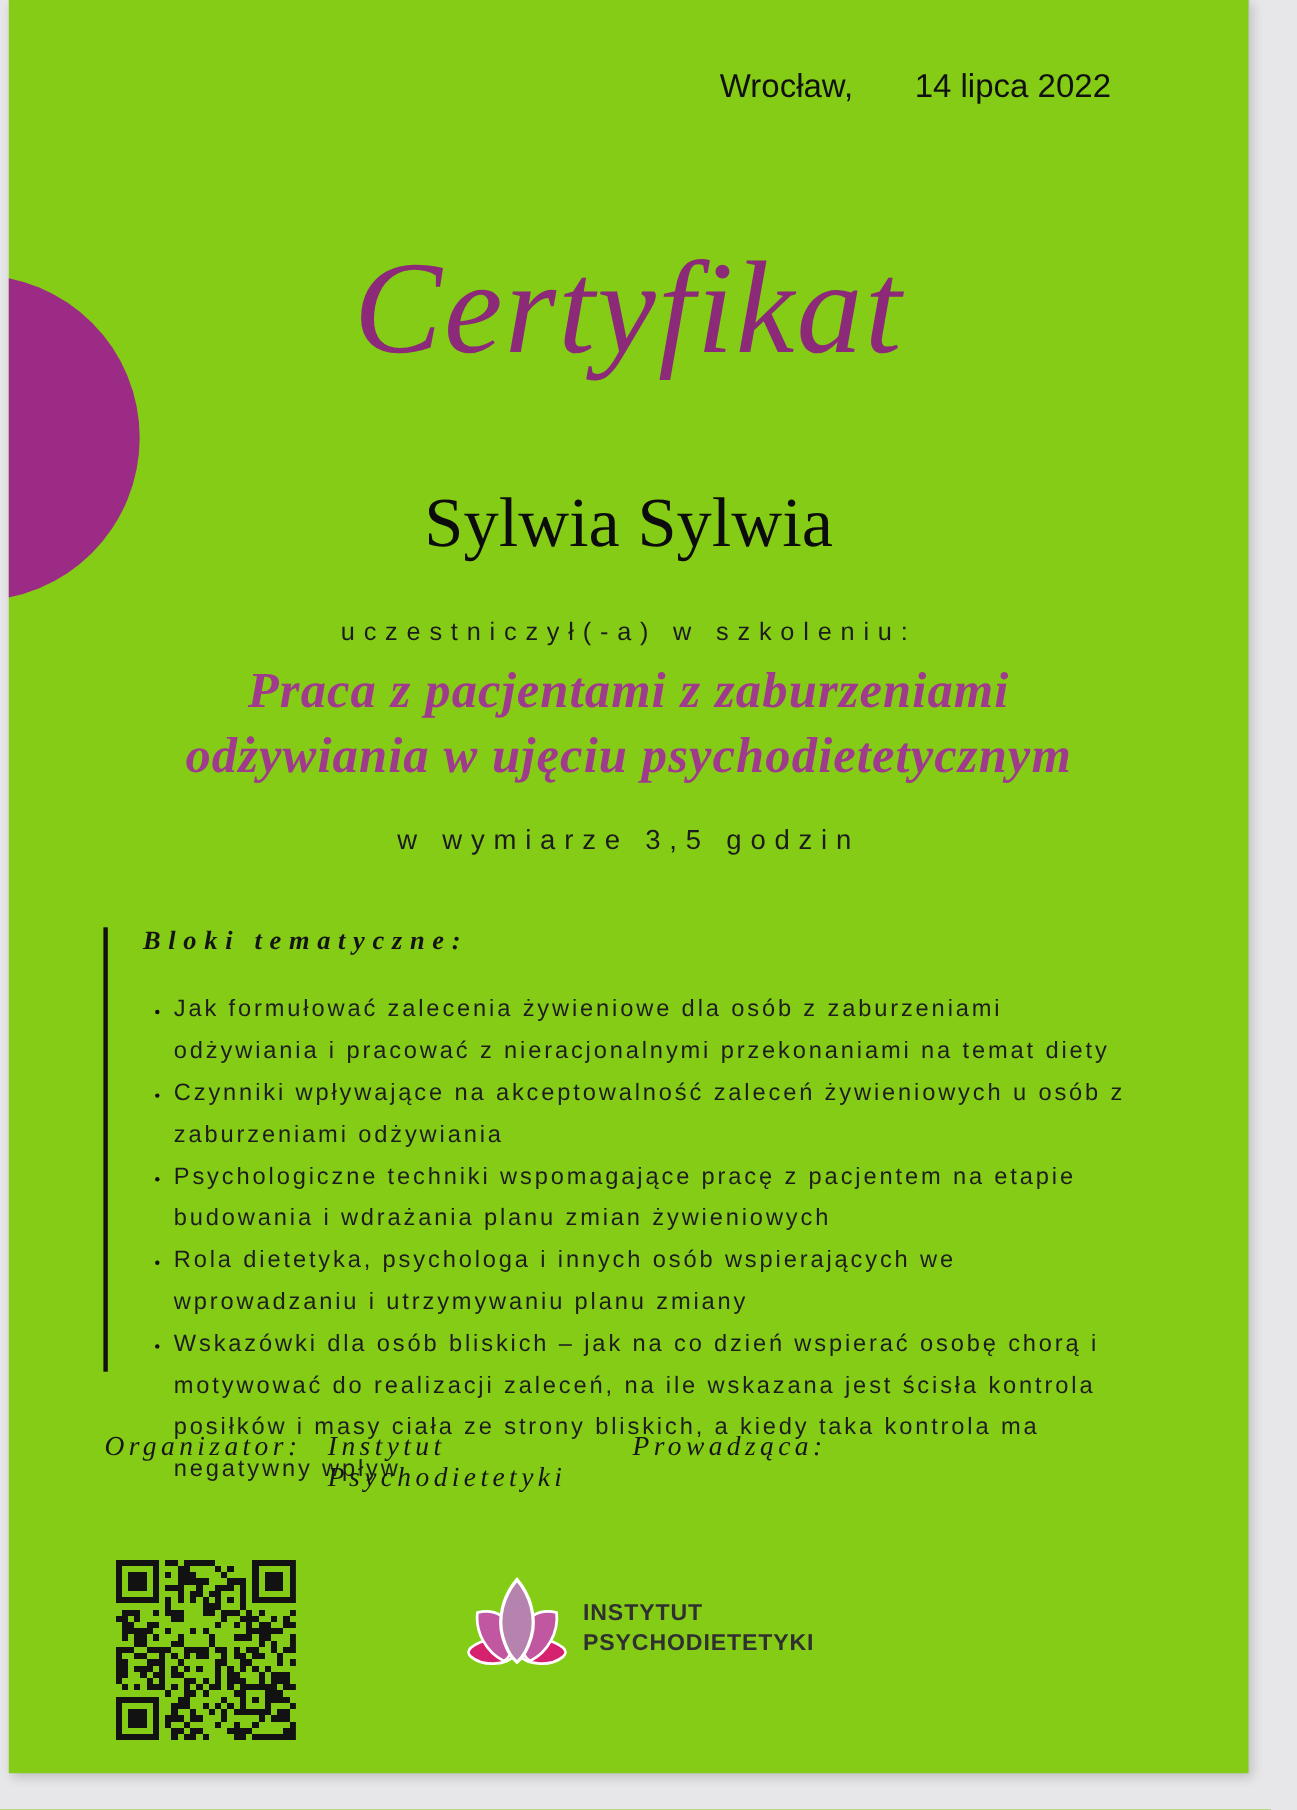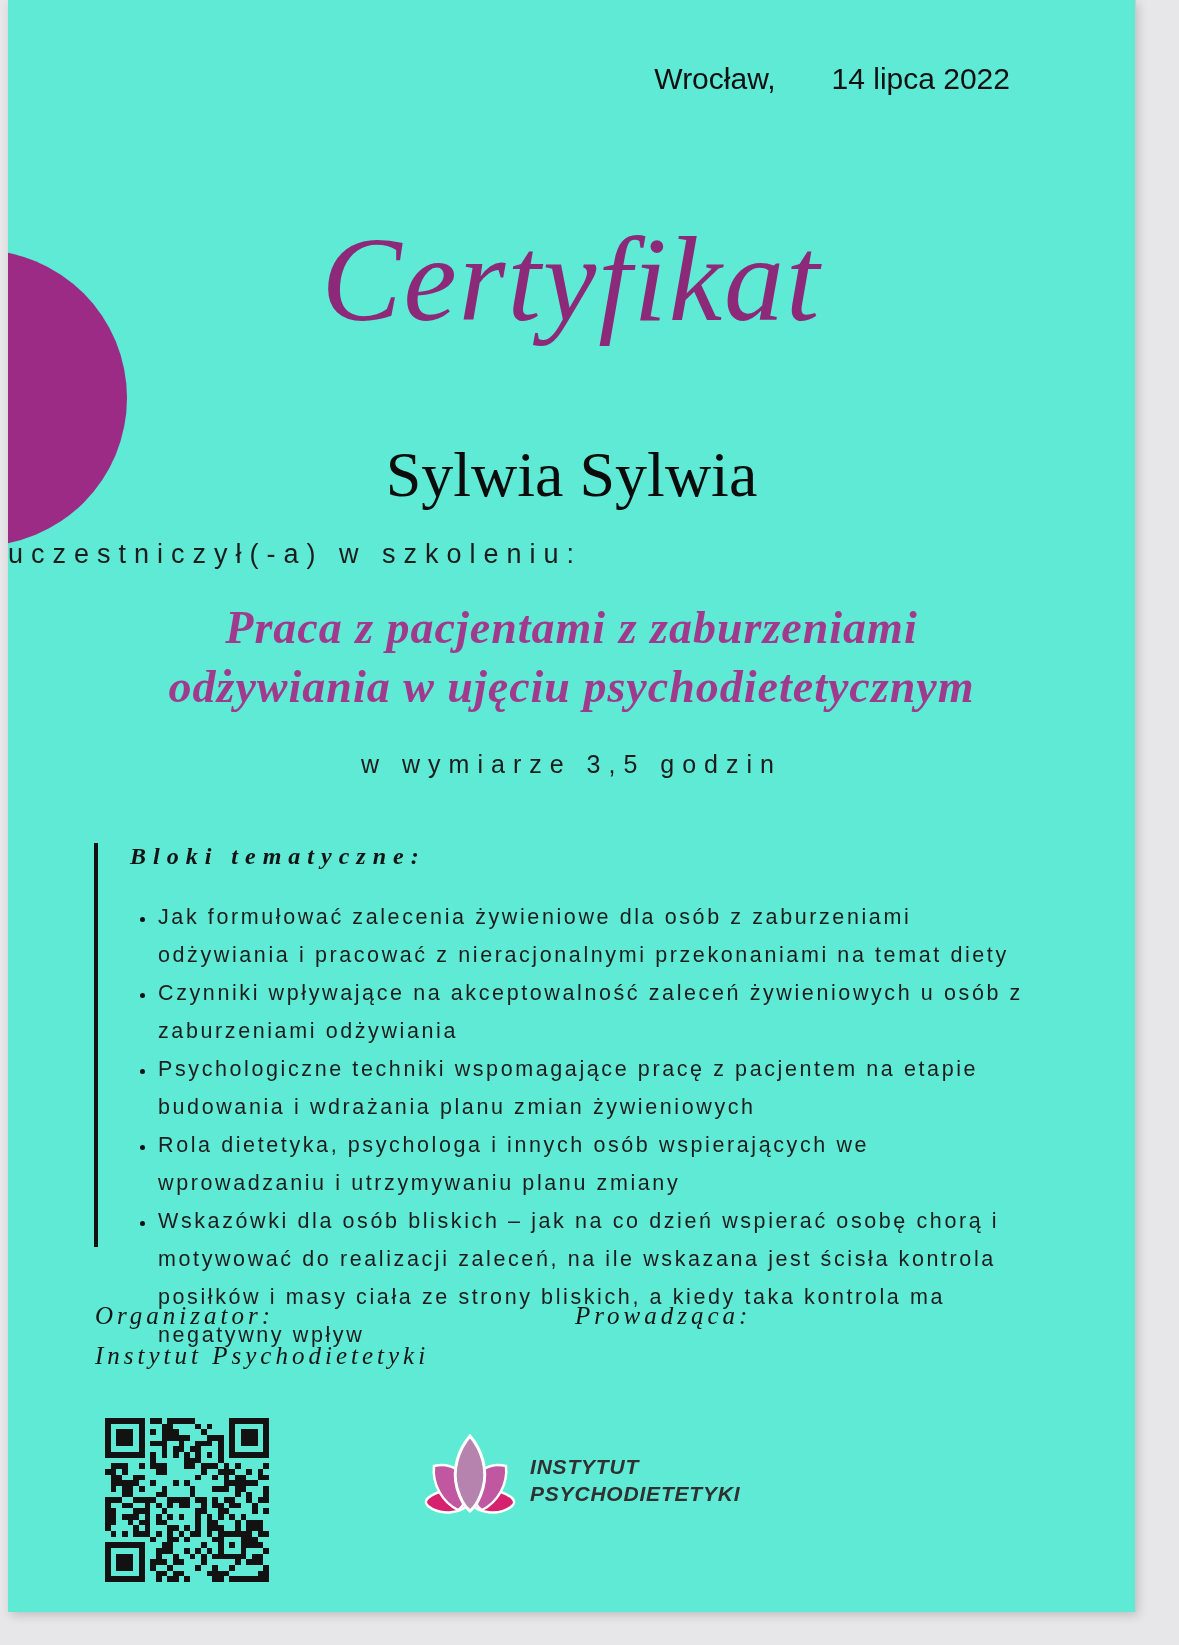--- a/index.html
+++ b/index.html
@@ -6,21 +6,21 @@
   body{
     width:1179px;height:1645px;
     background:#e7e7e9;
     font-family:"Liberation Sans",sans-serif;
     position:relative;
     overflow:hidden;
   }
   .paper{
     position:absolute;left:8px;top:0;
     width:1127px;height:1612px;
-    background:#5eead4;
+    background:#84cc16;
     overflow:hidden;
     box-shadow:1px 0 0 #c9c9cc, 3px 3px 10px rgba(0,0,0,.18);
   }
   
   .accent-circle{
     position:absolute;left:-177px;top:250px;
     width:296px;height:296px;border-radius:50%;
   }
   .dateline{
     position:absolute;top:62px;right:125px;
@@ -35,23 +35,23 @@
     font-size:120px;line-height:1.2;
     letter-spacing:2px;
   }
   .recipient{
     position:absolute;left:0;top:438px;width:100%;
     text-align:center;
     font-family:"Liberation Serif",serif;
     font-size:64px;color:#0c0c0c;
   }
   .participation{
-    position:absolute;left:0;top:539px;width:100%;
-    text-align:left;
-    font-size:27px;letter-spacing:8px;color:#1c1c1c;
+    position:absolute;left:0;top:561px;width:100%;
+    text-align:center;
+    font-size:23px;letter-spacing:8px;color:#1c1c1c;
   }
   .course-title{
     position:absolute;left:0;top:598px;width:100%;
     text-align:center;
     font-family:"Liberation Serif",serif;
     font-style:italic;font-weight:600;
     font-size:46px;line-height:59px;letter-spacing:1px;
   }
   .duration{
     position:absolute;left:0;top:750px;width:100%;
@@ -76,35 +76,34 @@
   }
   .topics-list li{margin:0;padding-left:2px;}
   .topics-list li::marker{font-size:16px;color:#111;}
   .credits{
     position:absolute;left:87px;top:1302px;width:960px;
     display:flex;
     font-family:"Liberation Serif",serif;
     font-style:italic;
     font-size:25px;letter-spacing:4px;color:#161616;
   }
-  .credit-col{display:flex;flex-direction:column;gap:12px;}
+  .credit-col{display:flex;gap:24px;}
   .credit-col.organizer{width:480px;}
   .qr{
     position:absolute;left:97px;top:1418px;
     width:164px;height:164px;
   }
   .logo{
     position:absolute;left:412px;top:1432px;
     display:flex;align-items:center;gap:10px;
   }
   .logo-text{
     font-size:21px;font-weight:700;
     letter-spacing:0.8px;color:#303030;
     line-height:27px;
-    font-style:italic;
   }
 </style>
 </head>
 <body>
 
 <div class="paper">
 
   <div class="accent-circle" style="background: rgb(156, 43, 134);"></div>
 
   <div class="dateline">

